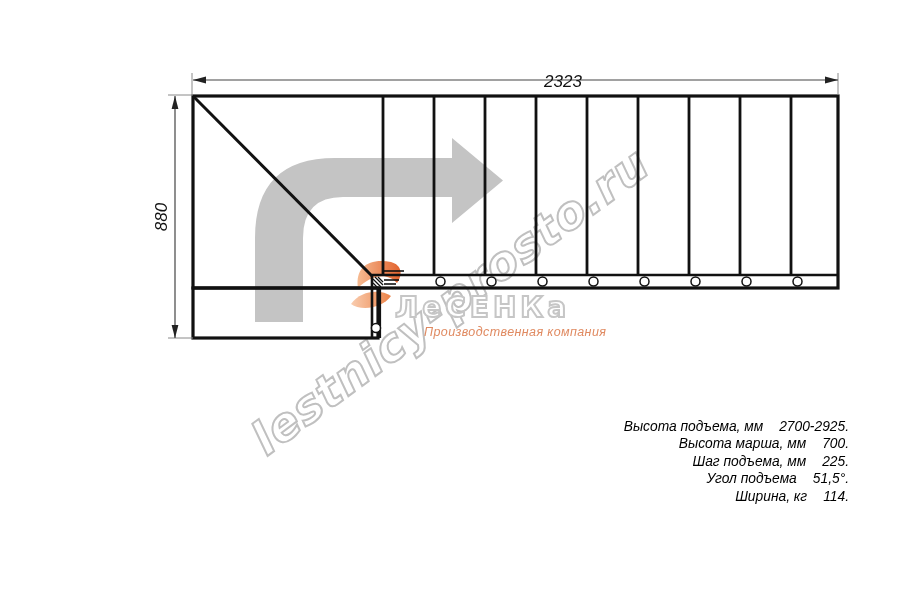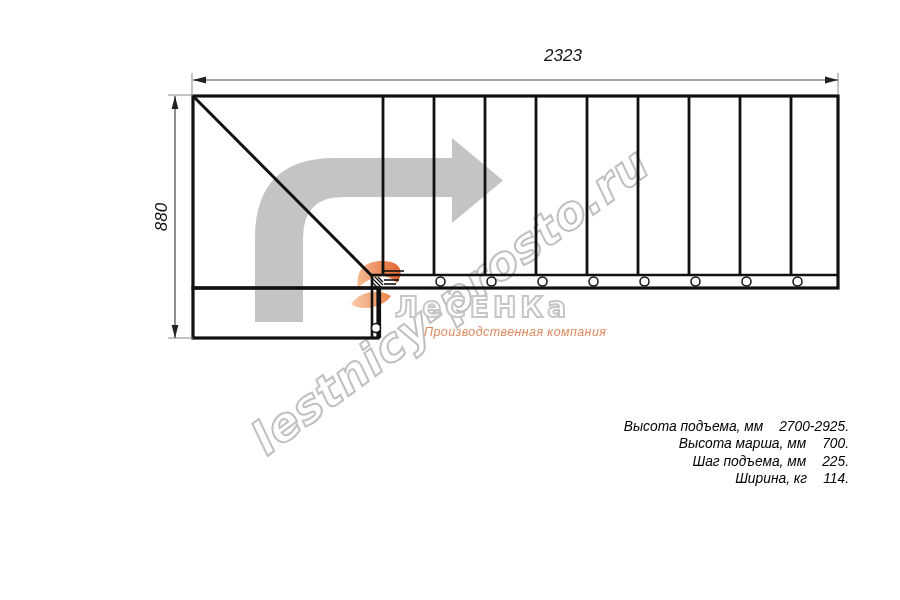--- a/index.html
+++ b/index.html
@@ -26,21 +26,21 @@
   .logo-tagline{
     position:absolute;left:383px;top:325px;
     font:italic 400 12.5px "Liberation Sans",sans-serif;letter-spacing:.4px;
     color:#e08a61;white-space:nowrap;padding-left:41px;
   }
   
   .dim-label{
     position:absolute;font:italic 400 17px "Liberation Sans",sans-serif;color:#111;
     white-space:nowrap;
   }
-  .dim-width{left:563px;top:56px;transform:translate(-50%,-50%);text-align:right;}
+  .dim-width{left:563px;top:82px;transform:translate(-50%,-50%);text-align:right;}
   .dim-height{left:162px;top:217px;transform:translate(-50%,-50%) rotate(-90deg);}
   
   .specs{
     position:absolute;left:612px;top:418px;width:237px;
     font:italic 400 13.8px "Liberation Sans",sans-serif;color:#000;
   }
   .specs .row{display:flex;justify-content:flex-end;line-height:17.4px;}
   .specs .label{text-align:left;}
   .specs .value{text-align:right;margin-left:16px;}
 </style>
@@ -155,18 +155,22 @@
     </div>
     <div class="row">
       <span class="label">Высота марша, мм</span>
       <span class="value">700.</span>
     </div>
     <div class="row">
       <span class="label">Шаг подъема, мм</span>
       <span class="value">225.</span>
     </div>
     <div class="row">
+      <span class="label">Угол подъема</span>
+      <span class="value">51,5°.</span>
+    </div>
+    <div class="row">
       <span class="label">Ширина, кг</span>
       <span class="value">114.</span>
     </div>
   </div>
 
 </div>
 
 </body></html>

